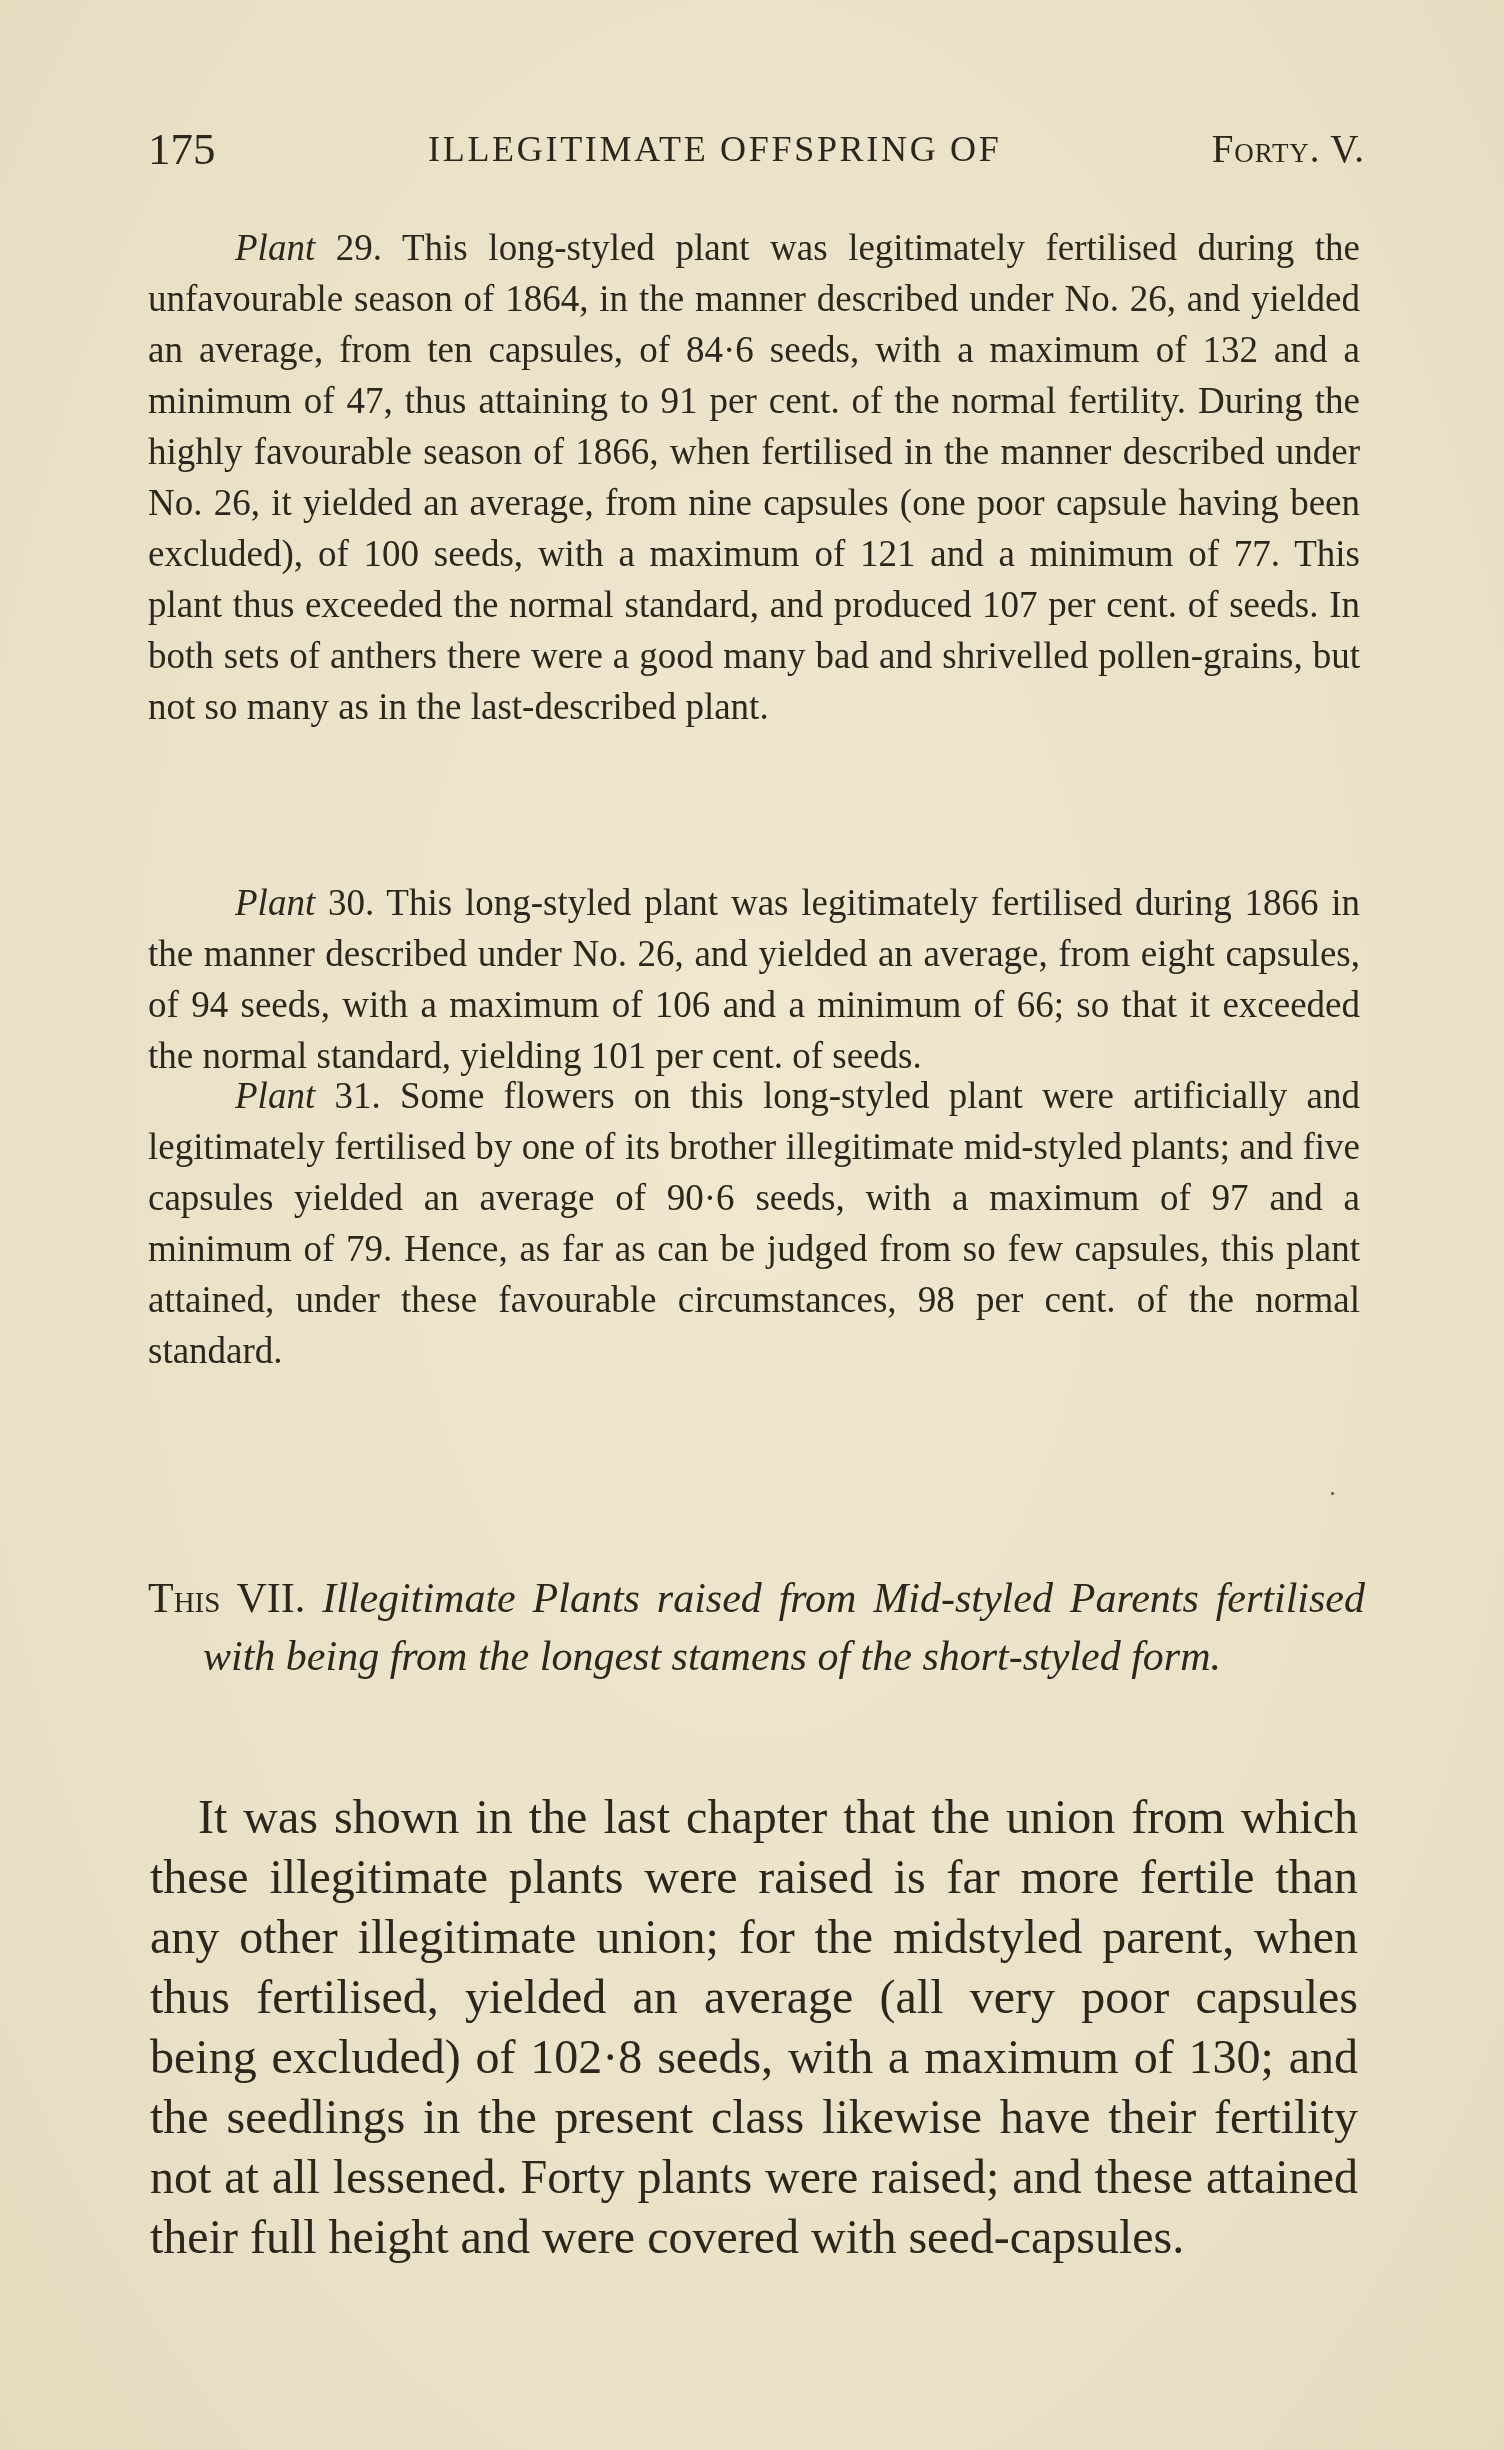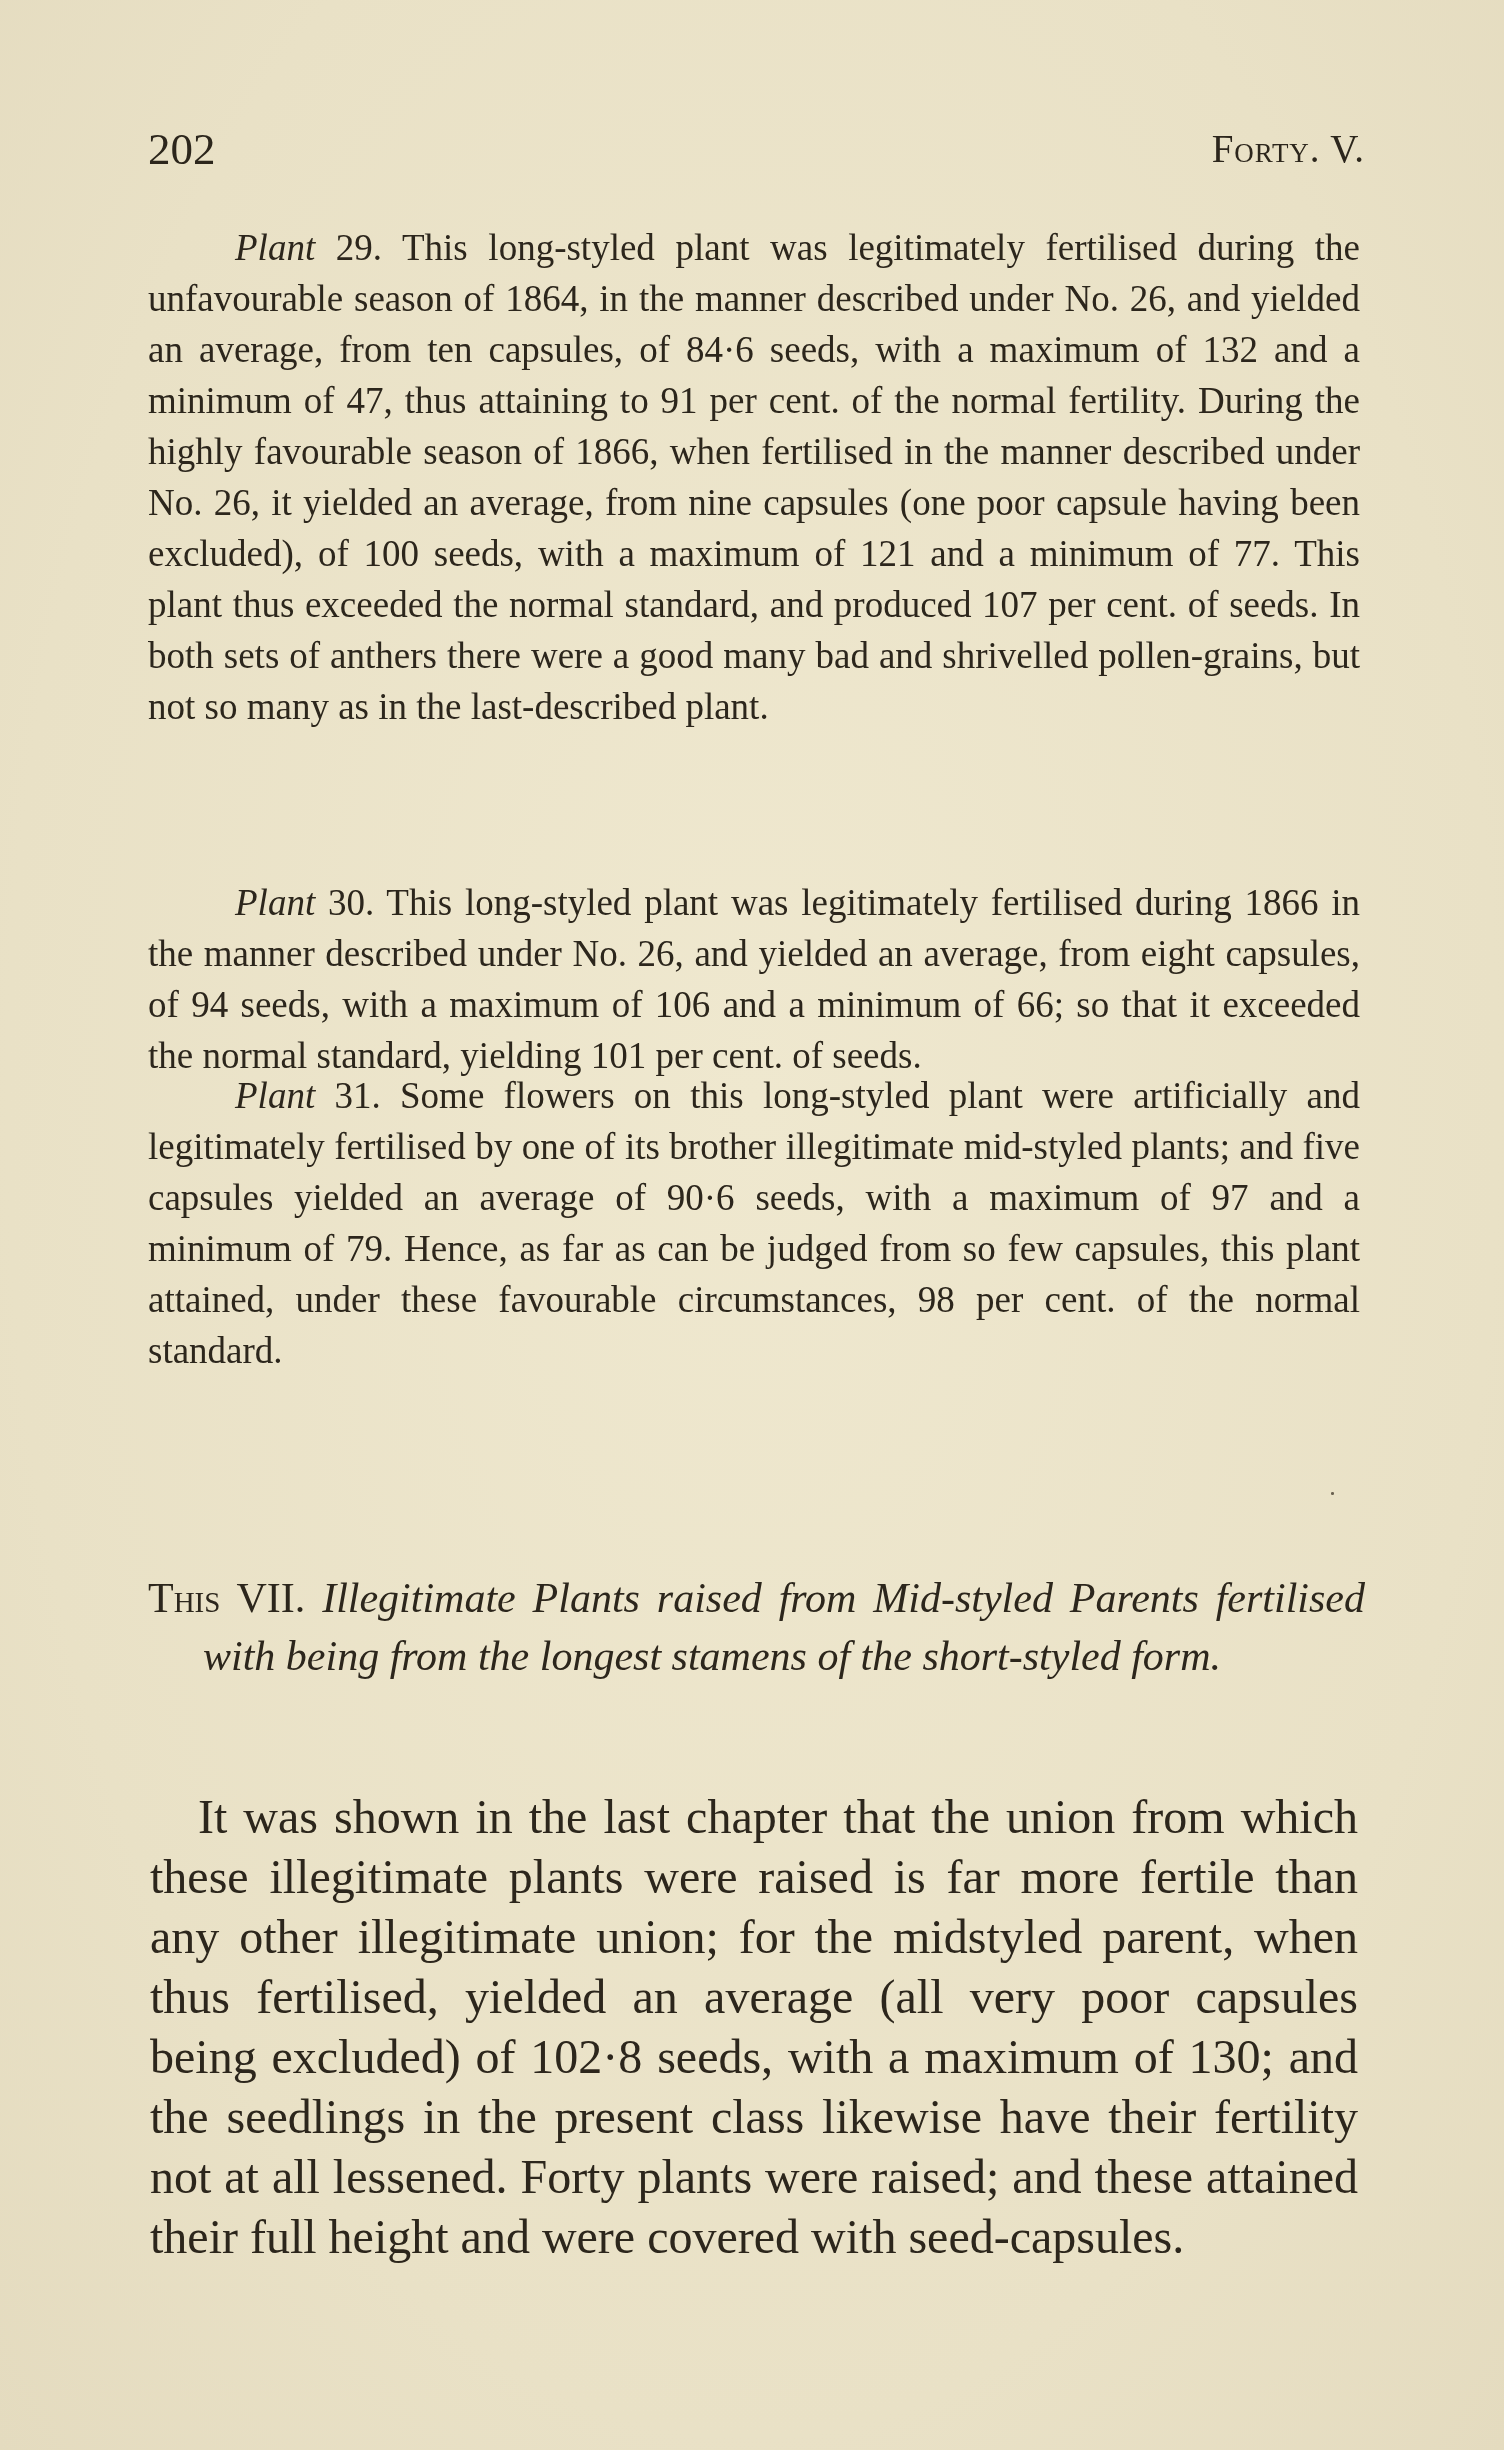--- a/index.html
+++ b/index.html
@@ -116,21 +116,22 @@
       background: #6a6150;
       border-radius: 50%;
     }
   </style>
 </head>
 <body>
 
 <div class="page">
 
   <div class="running-head">
-    <span class="page-number">202</span>
+    <span class="page-number">175</span>
+    <span class="running-title">ILLEGITIMATE OFFSPRING OF</span>
     <span class="chapter">Forty. V.</span>
   </div>
 
   <div class="small-text" id="block-29">
     <p><span class="plant-label">Plant</span><span> 29. </span><span>This long-styled plant was legitimately fertilised during the unfavourable season of 1864, in the manner described under No. 26, and yielded an average, from ten capsules, of 84·6 seeds, with a maximum of 132 and a minimum of 47, thus attaining to 91 per cent. of the normal fertility. During the highly favourable season of 1866, when fertilised in the manner described under No. 26, it yielded an average, from nine cap­sules (one poor capsule having been excluded), of 100 seeds, with a maximum of 121 and a minimum of 77. This plant thus exceeded the normal standard, and produced 107 per cent. of seeds. In both sets of anthers there were a good many bad and shrivelled pollen-grains, but not so many as in the last-described plant.</span></p>
   </div>
 
   <div class="small-text" id="block-30">
     <p><span class="plant-label">Plant</span><span> 30. </span><span>This long-styled plant was legitimately fertilised during 1866 in the manner described under No. 26, and yielded an average, from eight capsules, of 94 seeds, with a maximum of 106 and a minimum of 66; so that it exceeded the normal standard, yielding 101 per cent. of seeds.</span></p>
   </div>

